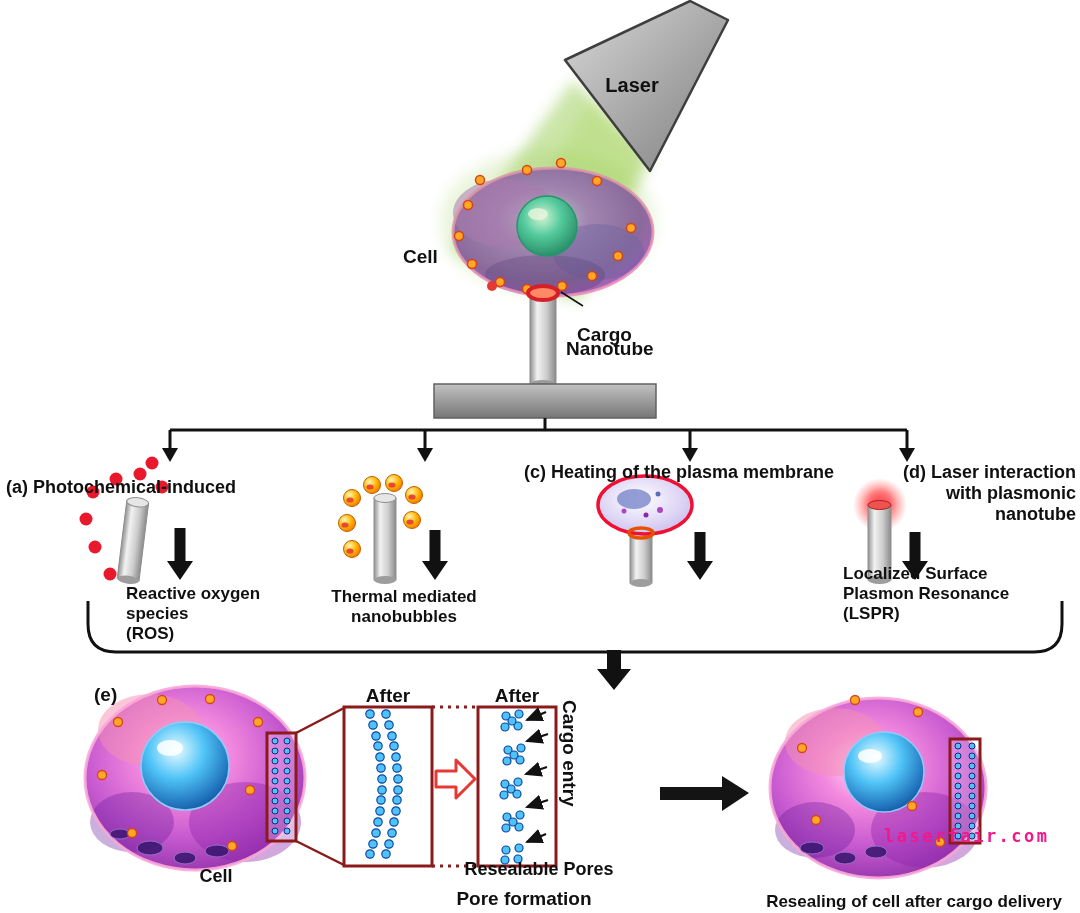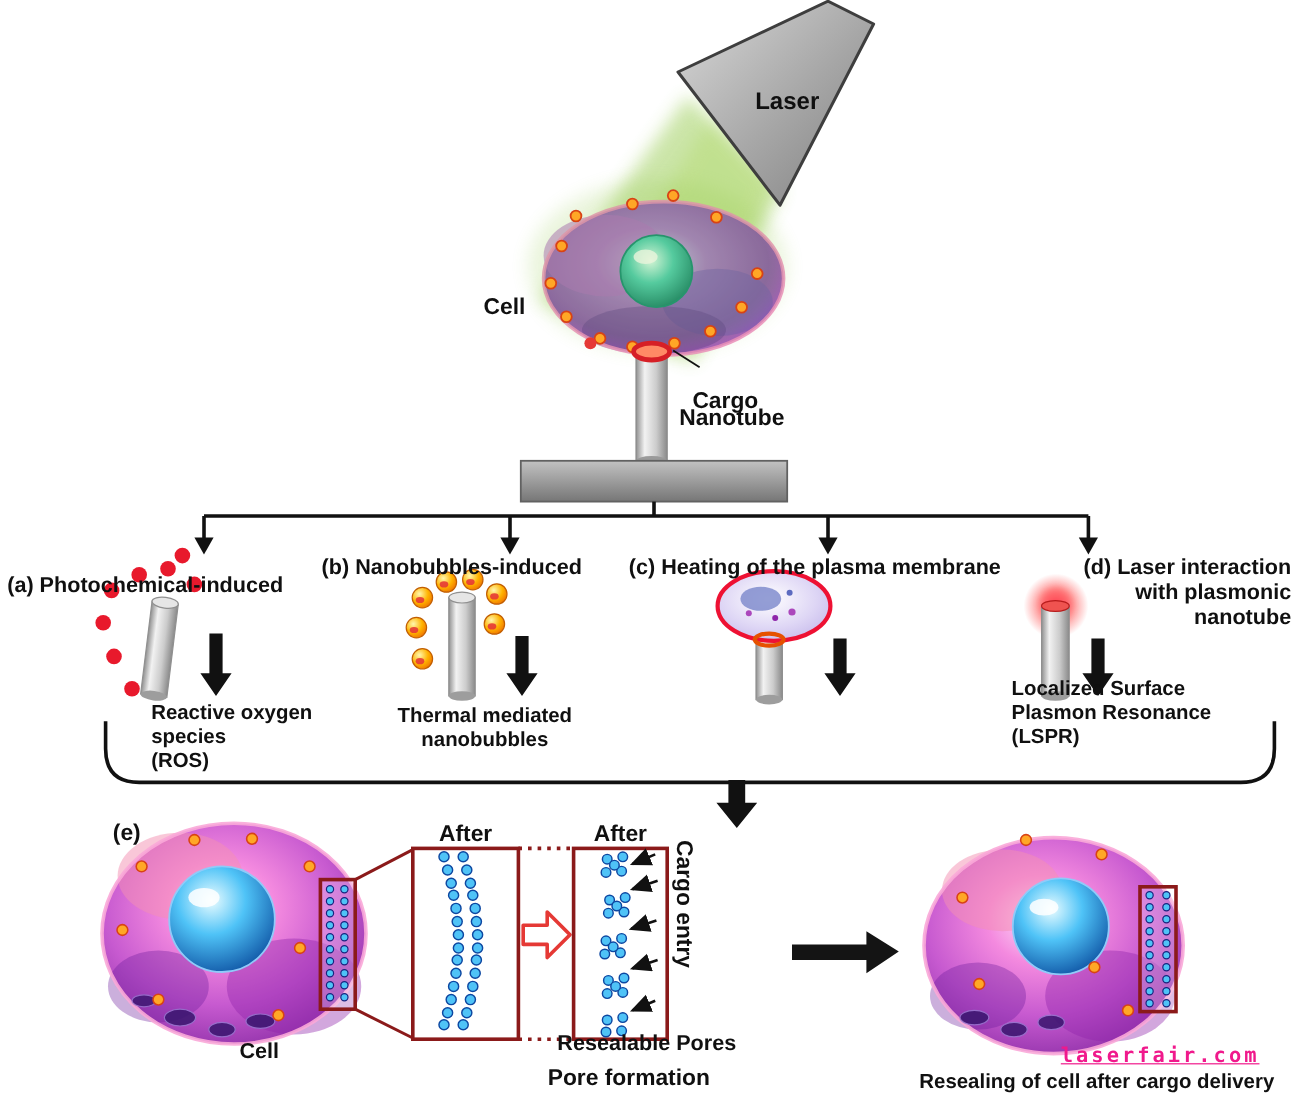--- a/index.html
+++ b/index.html
@@ -392,27 +392,26 @@
           <circle cx="958" cy="816" r="3"></circle>
           <circle cx="972" cy="816" r="3"></circle>
         <circle cx="958" cy="826" r="3"></circle>
           <circle cx="972" cy="826" r="3"></circle>
           <circle cx="958" cy="836" r="3"></circle>
           <circle cx="972" cy="836" r="3"></circle>
       </g>
     </g>
   </svg>
 
-  <div class="lbl s20 ctr" style="left:604px;top:74px;width:104px;">Laser</div>
+  <div class="lbl s20 ctr" style="left:580px;top:74px;width:104px;">Laser</div>
   <div class="lbl s19" style="left:403px;top:246px;">Cell</div>
   <div class="lbl s19" style="left:577px;top:300px;margin-top:24px;">Cargo</div>
   <div class="lbl s19" style="left:566px;top:338px;">Nanotube</div>
 
   <div class="lbl s18" style="left:6px;top:462px;margin-top:15px;">(a) Photochemical-induced</div>
-  <div class="lbl s18" style="left:268px;top:462px;">(b) Nanobubbles-induced</div>
   <div class="lbl s18" style="left:524px;top:462px;">(c) Heating of the plasma membrane</div>
   <div class="lbl s17" style="left:126px;top:584px;">Reactive oxygen
 species
 (ROS)</div>
 
   <div class="lbl s18 rgt" style="left:874px;top:462px;width:202px;">(d) Laser interaction
 with plasmonic
 nanotube</div>
   <div class="lbl s17 ctr" style="left:324px;top:587px;width:160px;">Thermal mediated
 nanobubbles</div>
@@ -422,14 +421,14 @@
 
   <div class="lbl s19" style="left:94px;top:684px;">(e)</div>
   <div class="lbl s19 ctr" style="left:344px;top:685px;width:88px;">After</div>
   <div class="lbl s19 ctr" style="left:478px;top:685px;width:78px;">After</div>
   <div class="lbl s19 vert" style="left:558px;top:700px;height:150px;">Cargo entry</div>
   <div class="lbl s18 ctr" style="left:176px;top:866px;width:80px;">Cell</div>
   <div class="lbl s18 ctr" style="left:446px;top:859px;width:186px;">Resealable Pores</div>
   <div class="lbl s19 ctr" style="left:444px;top:888px;width:160px;">Pore formation</div>
   <div class="lbl s17 ctr" style="left:748px;top:892px;width:332px;">Resealing of cell after cargo delivery</div>
 
-  <div id="watermark" style="left:884px;top:870px;text-decoration:underline;">laserfair.com</div>
+  <div id="watermark" style="left:884px;top:826px;">laserfair.com</div>
 </div>
 
 </body></html>

